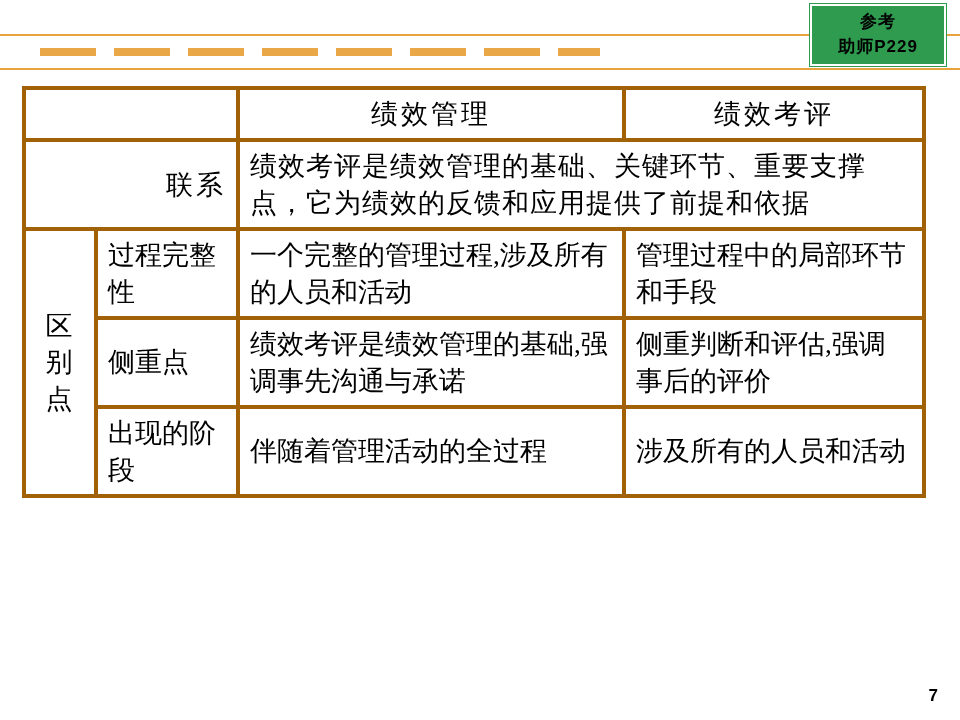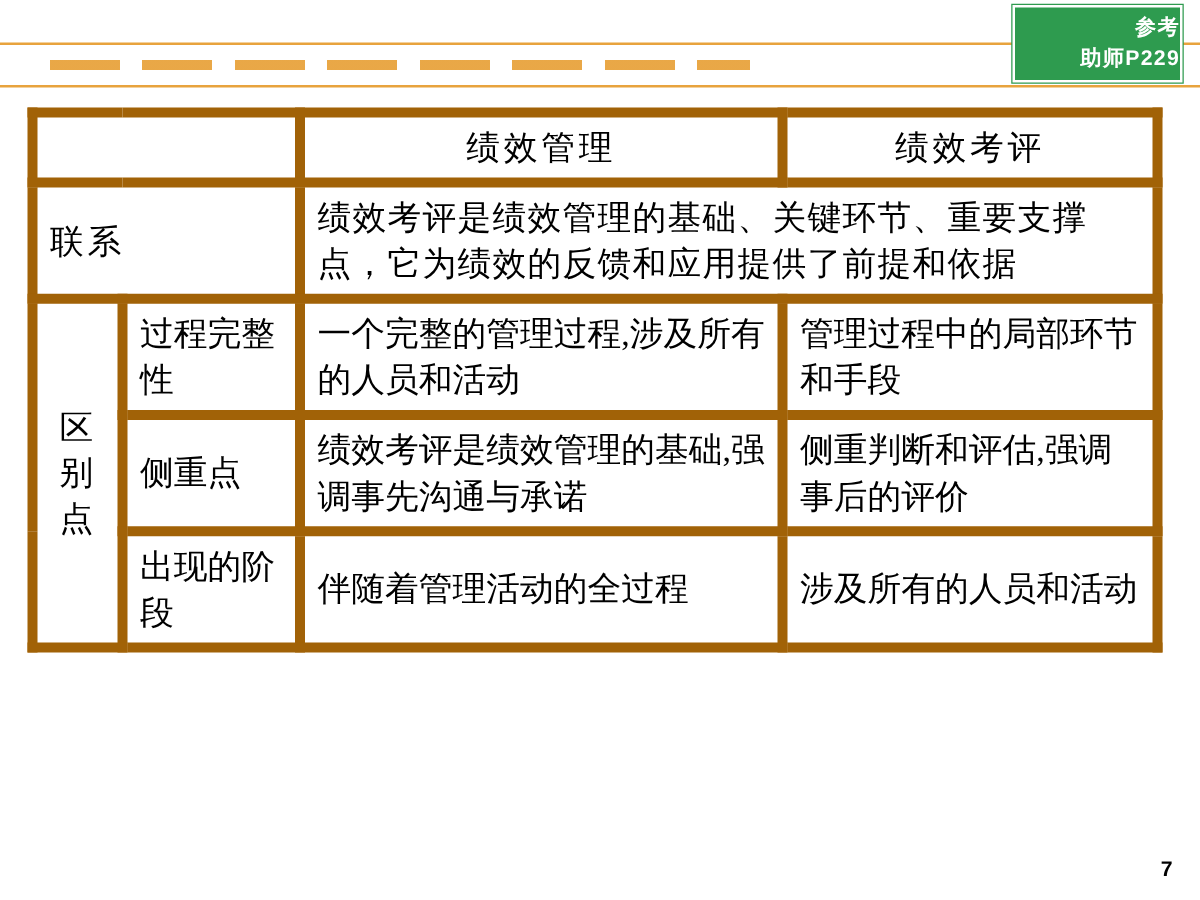--- a/index.html
+++ b/index.html
@@ -47,24 +47,24 @@
   
   .badge {
     position: absolute;
     top: 4px;
     right: 14px;
     width: 132px;
     height: 58px;
     background: #2E9B4F;
     border: 2px solid #ffffff;
     box-shadow: 0 0 0 1px #2E9B4F;
-    color: #ffffff;
+    color: #000000;
     display: flex;
     flex-direction: column;
-    align-items: flex-end;
+    align-items: center;
     justify-content: center;
     font-family: "Liberation Sans", "DejaVu Sans", sans-serif;
     font-weight: bold;
     font-size: 17px;
     line-height: 1.45;
     letter-spacing: 1px;
   }
 
   
   .table-wrap {
@@ -72,37 +72,37 @@
     left: 22px;
     top: 86px;
     width: 900px;
   }
   table.cmp {
     border-collapse: collapse;
     width: 900px;
     table-layout: fixed;
   }
   table.cmp td {
-    border: 8px solid #a16207;
+    border: 4px solid #a16207;
     padding: 6px 10px;
     vertical-align: middle;
     font-size: 27px;
     line-height: 1.35;
     color: #000000;
     font-family: "Liberation Serif", "DejaVu Serif", serif;
   }
   td.hdr {
     text-align: center;
     font-size: 30px;
     padding: 12px 10px;
     letter-spacing: 3px;
   }
   td.blank { }
   td.rowlabel {
-    text-align: left;
+    text-align: right;
     letter-spacing: 3px;
     font-size: 29px;
     border-radius: 10px;
   }
   td.sublabel {
     text-align: left;
     font-size: 27px;
     line-height: 1.3;
     margin-left: 25px;
   }

